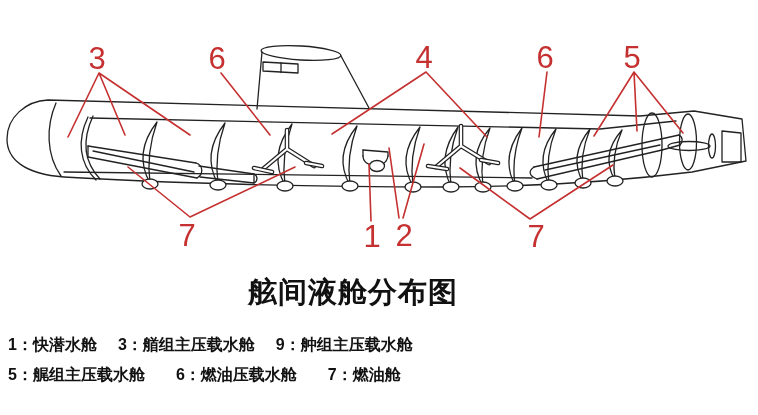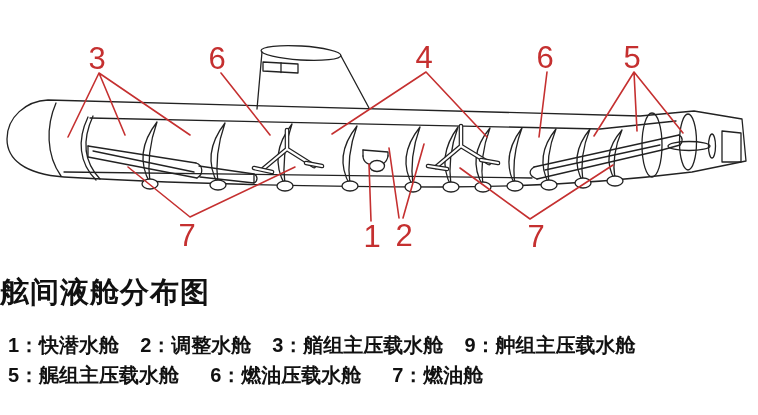--- a/index.html
+++ b/index.html
@@ -34,33 +34,33 @@
     stroke-linecap:round;
   }
   .callout-num{
     fill:var(--callout-red);
     font-family:"Liberation Sans", sans-serif;
     font-size:31px;
     text-anchor:middle;
   }
   .title{
     position:absolute;
-    top:276px;left:0;width:690px;
-    text-align:left;
+    top:276px;left:8px;width:690px;
+    text-align:center;
     font-size:29px;
     font-weight:700;
     color:#111;
     letter-spacing:1px;
     line-height:32px;
   }
   .legend{
     position:absolute;
     top:330px;left:8px;right:4px;
     color:#111;
-    font-size:20px;
+    font-size:16px;
     font-weight:600;
   }
   .legend-row{
     display:flex;
     flex-wrap:nowrap;
     line-height:30px;
     white-space:nowrap;
   }
   .legend-row.r1 .legend-item{margin-right:21px;}
   .legend-row.r2 .legend-item{margin-right:31px;text-align:center;}
@@ -205,21 +205,20 @@
       <text class="callout-num" x="404" y="246">2</text>
       <text class="callout-num" x="536" y="247">7</text>
     </g>
   </svg>
 
   <div class="title">舷间液舱分布图</div>
 
   <div class="legend">
     <div class="legend-row r1">
       <span class="legend-item">1：快潜水舱</span>
-      <span class="legend-item">2：调整水舱</span>
       <span class="legend-item">3：艏组主压载水舱</span>
       <span class="legend-item">9：舯组主压载水舱</span>
     </div>
     <div class="legend-row r2">
       <span class="legend-item">5：艉组主压载水舱</span>
       <span class="legend-item">6：燃油压载水舱</span>
       <span class="legend-item">7：燃油舱</span>
     </div>
   </div>
 

